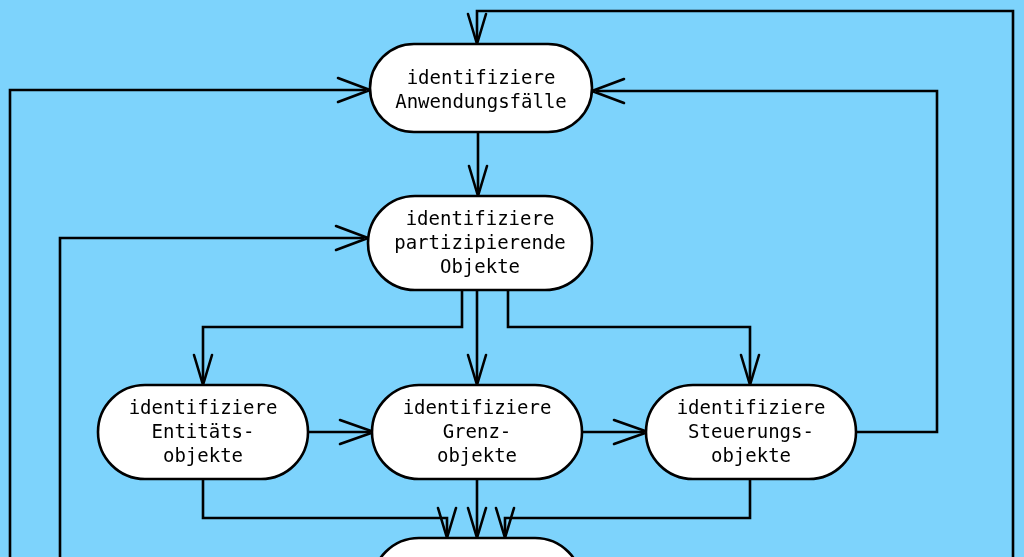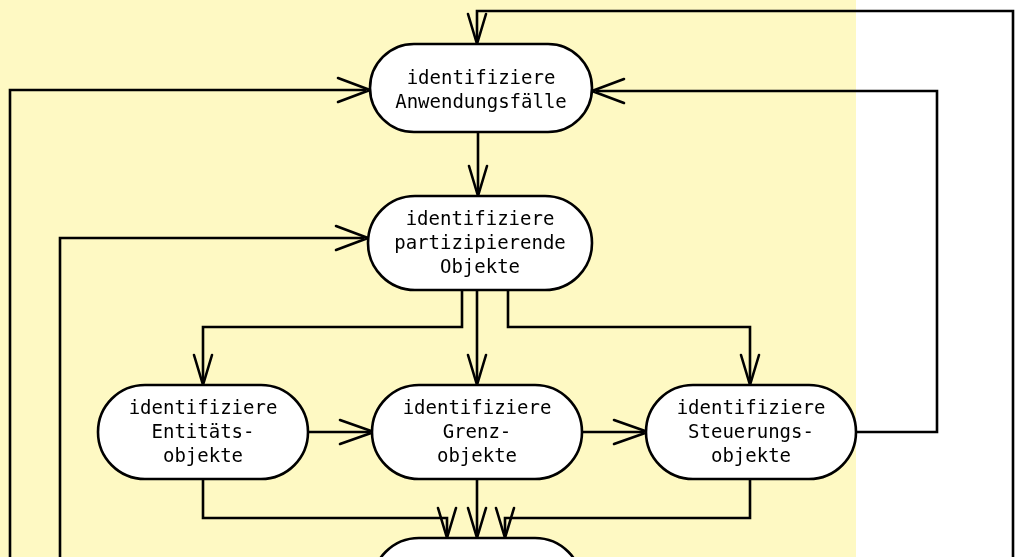--- a/index.html
+++ b/index.html
@@ -1,19 +1,19 @@
 <!DOCTYPE html>
 <html><head>
 <meta charset="utf-8">
 <title>Flowchart</title>
 <style>
   html,body{margin:0;padding:0;background:#ffffff;}
   body{width:1024px;height:557px;overflow:hidden;
        font-family:"DejaVu Sans Mono","Liberation Mono",monospace;}
-  #stage{position:relative;width:856px;height:557px;background:#fef9c3;}
+  #stage{position:relative;width:1024px;height:557px;background:#7dd3fc;}
   svg{display:block;position:absolute;left:0;top:0;}
   .node-box{fill:#ffffff;stroke:#000000;stroke-width:2.6;}
   .edge{fill:none;stroke:#000000;stroke-width:2.6;stroke-linejoin:miter;stroke-linecap:butt;}
   .arrowhead{fill:none;stroke:#000000;stroke-width:2.6;stroke-linecap:round;stroke-linejoin:round;}
   .node-label{font-family:"DejaVu Sans Mono","Liberation Mono",monospace;
               font-size:19px;fill:#000000;text-anchor:middle;dominant-baseline:middle;
               white-space:pre;}
 </style>
 </head>
 <body>

